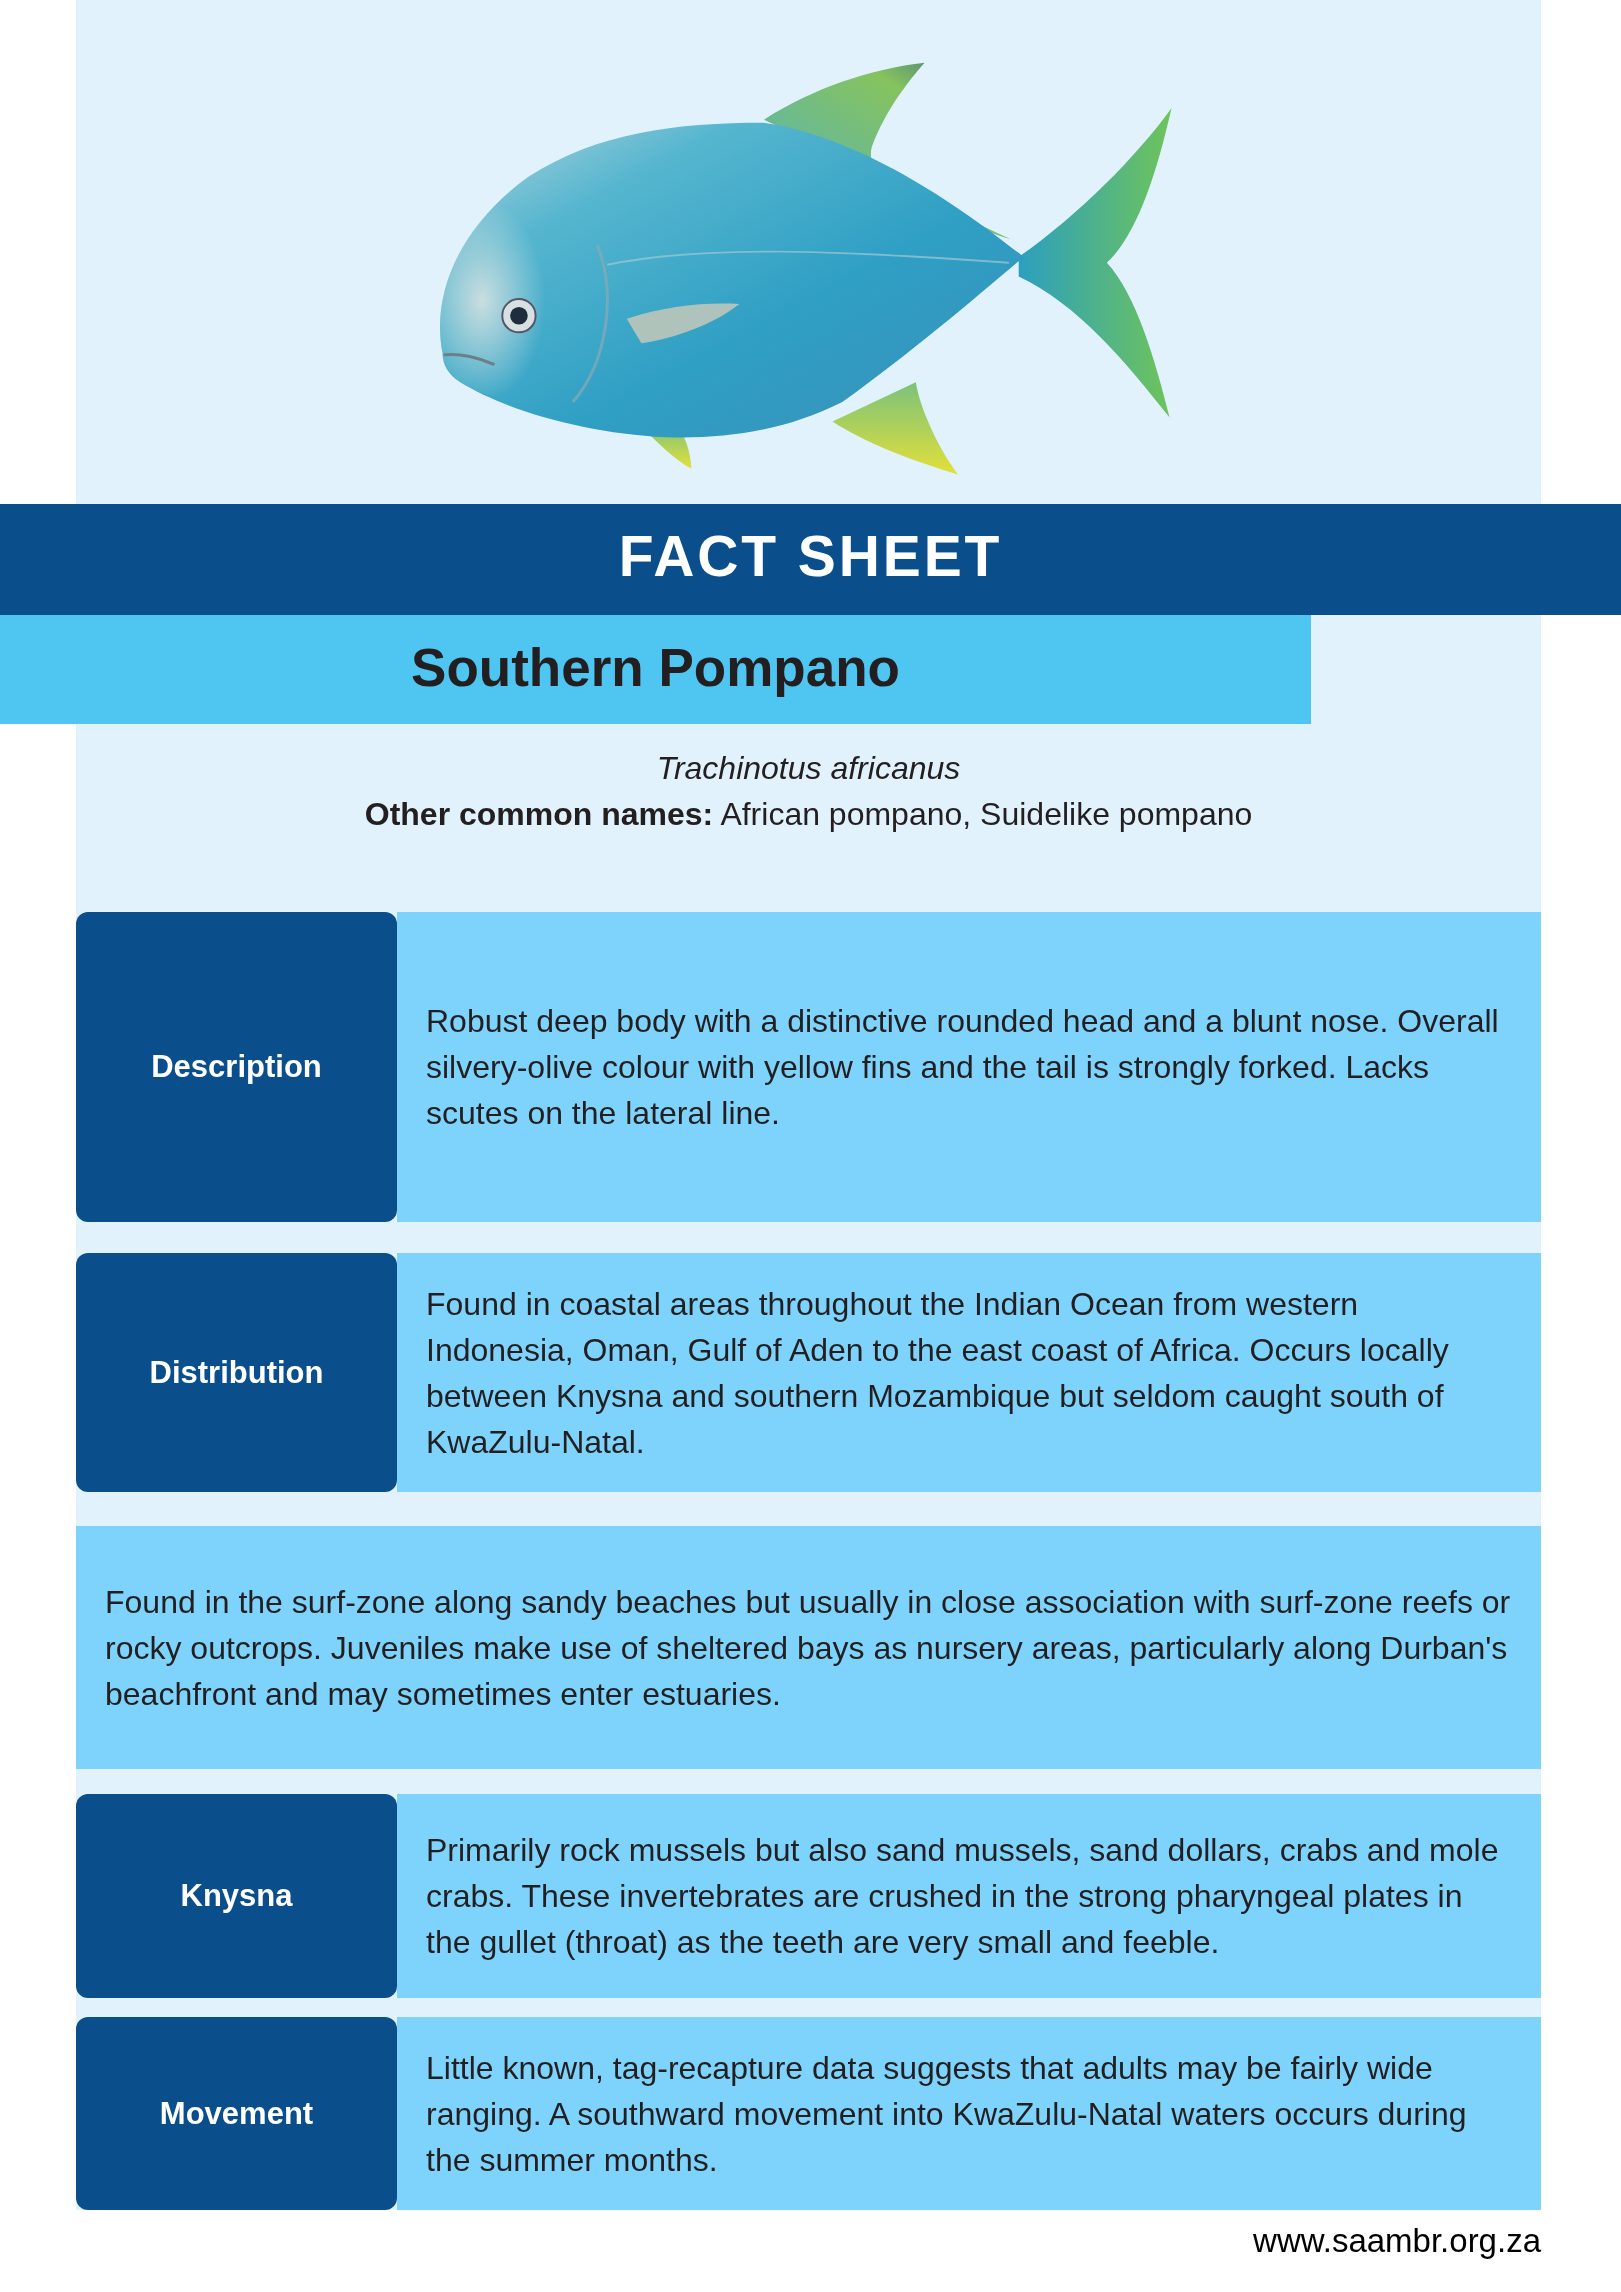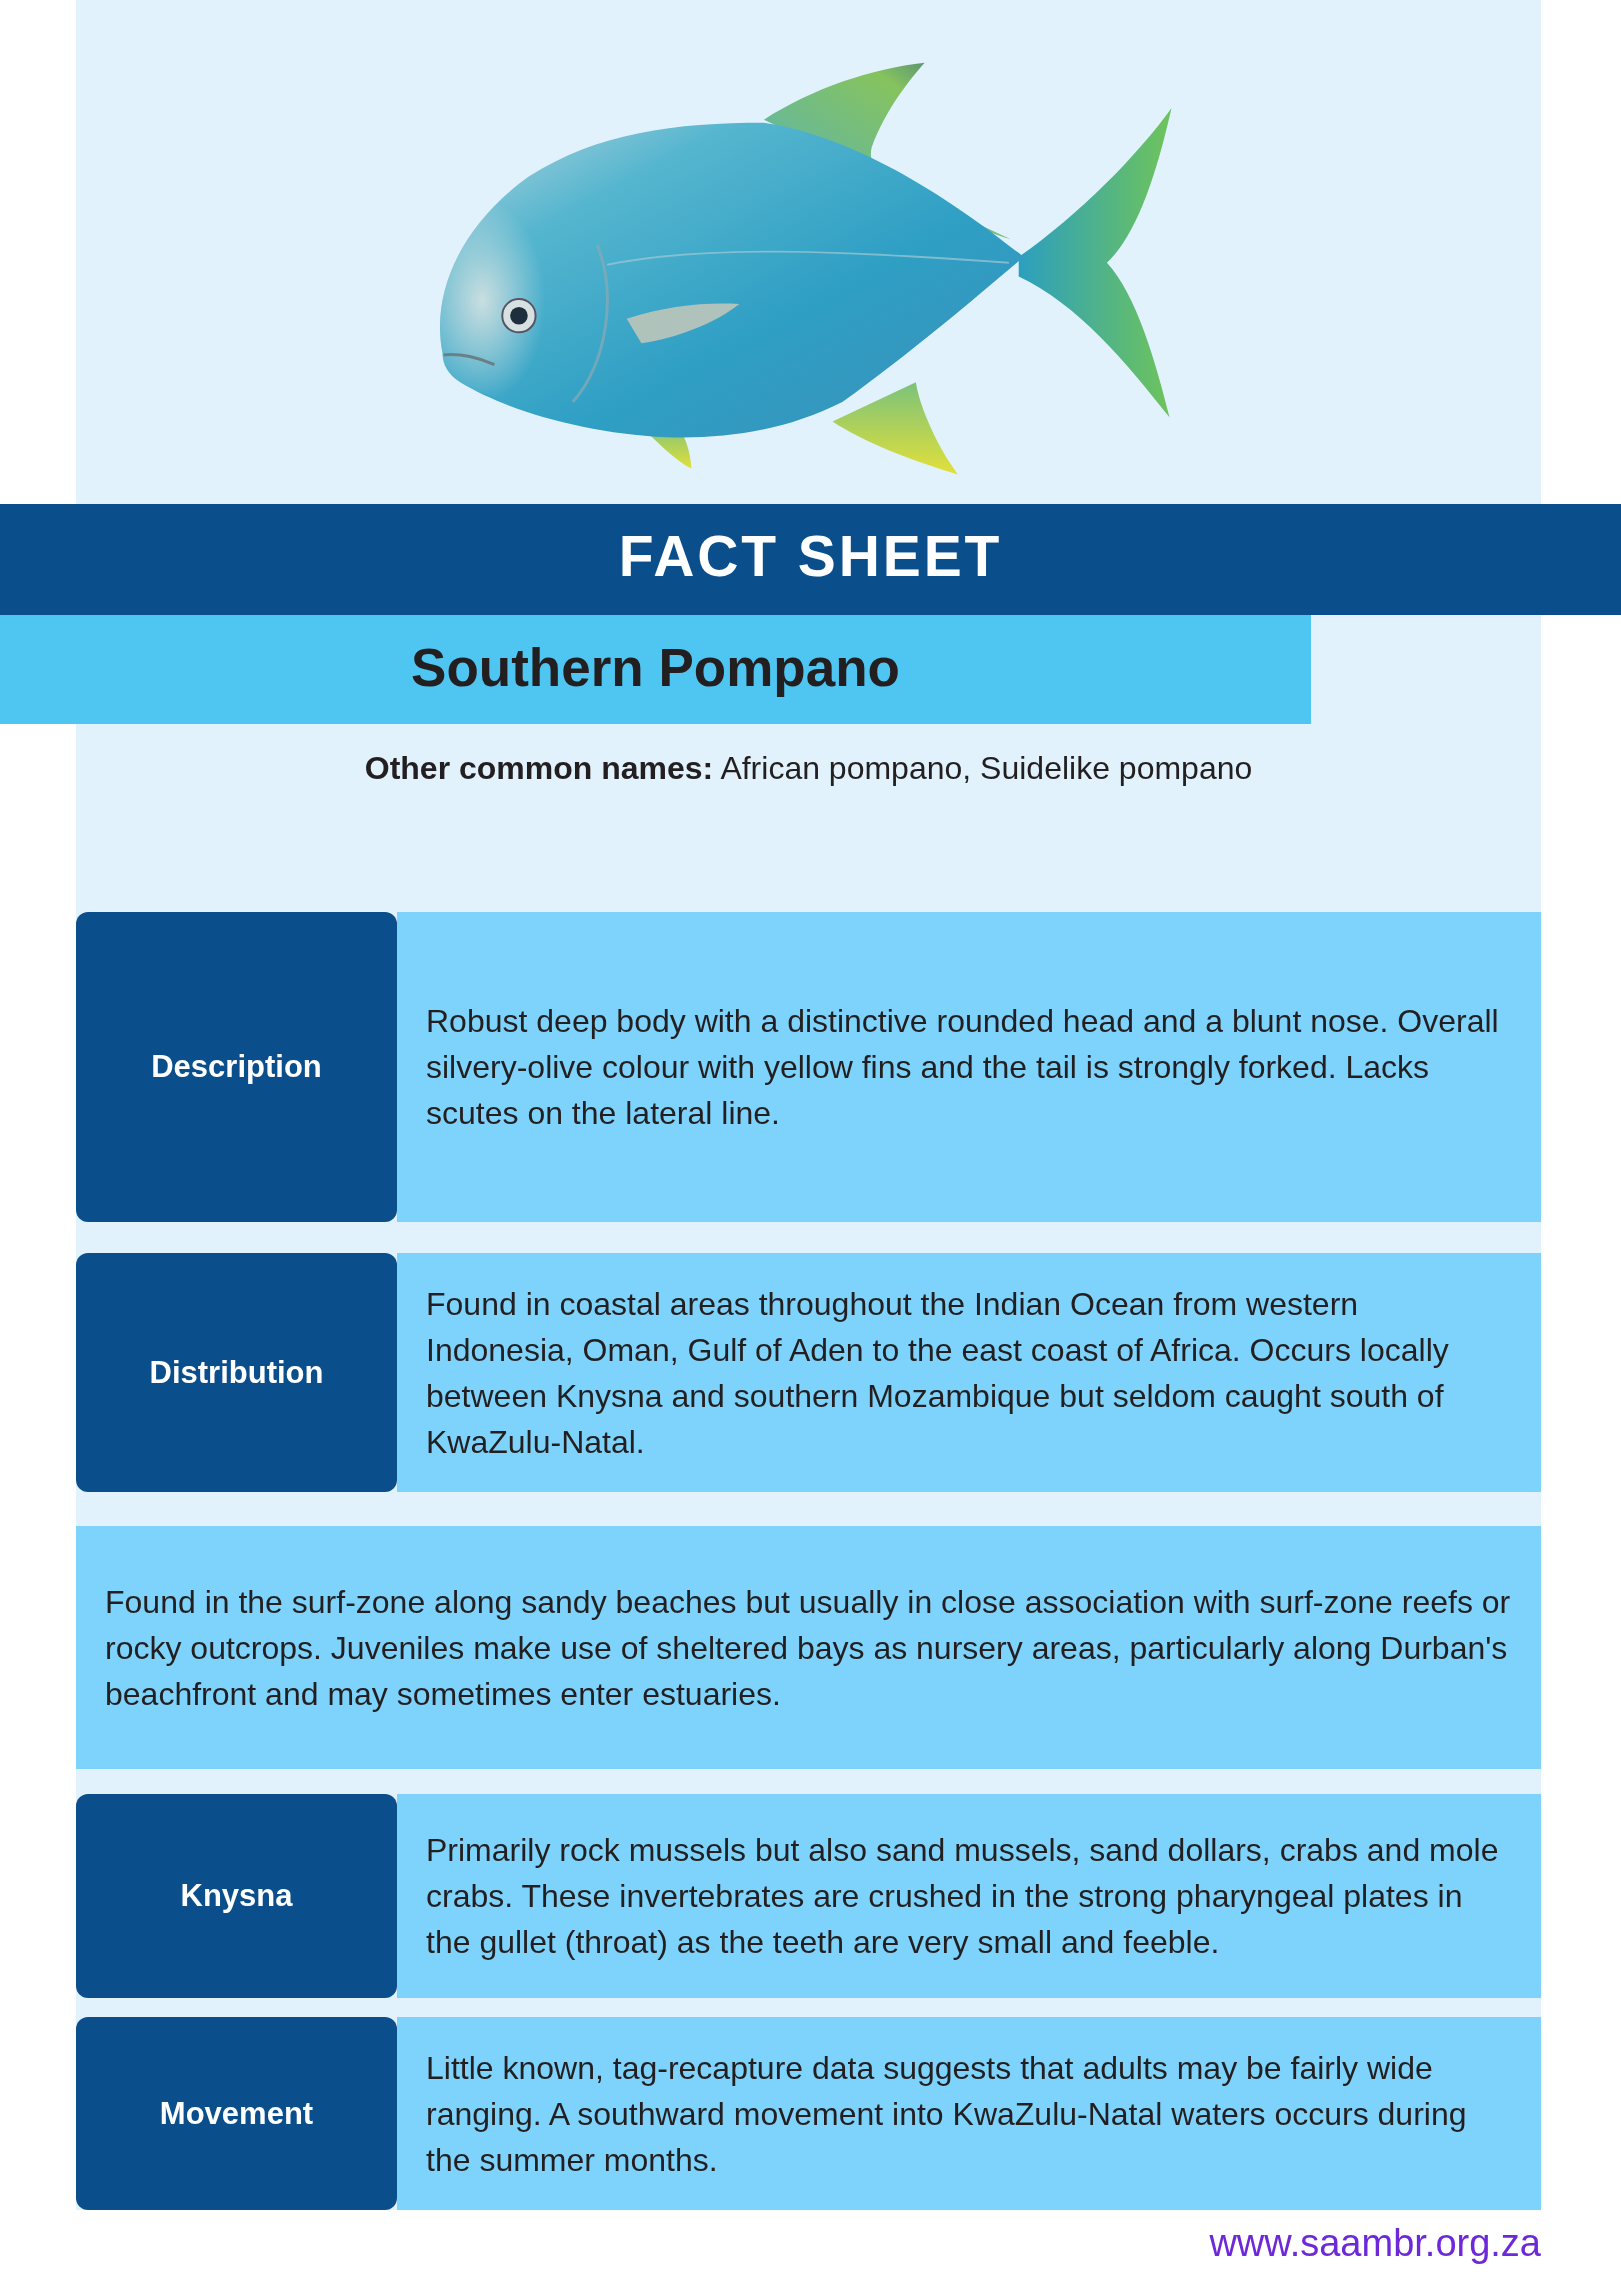--- a/index.html
+++ b/index.html
@@ -110,22 +110,22 @@
     line-height: 46px;
     padding: 0 27.4px 0 29px;
     display: flex;
     align-items: center;
   }
   .row .content p { margin: 0; }
   .footer {
     position: absolute;
     right: 80px;
     top: 2221px;
-    font-size: 38px;
-    color: #6d28d9;
+    font-size: 33px;
+    color: #000000;
     line-height: 1.2;
   }
 </style>
 </head>
 <body>
 
 <div class="panel"></div>
 
 <div class="hero">
   <svg width="1465" height="504" viewBox="78 0 1495 514">
@@ -181,20 +181,21 @@
 
 <div class="band-dark">
   <span class="title">FACT SHEET</span>
 </div>
 
 <div class="band-light">
   <span class="species">Southern Pompano</span>
 </div>
 
 <div class="meta">
+  <div class="sci">Trachinotus africanus</div>
   <div>
     <span class="k">Other common names:</span>
     <span>African pompano, Suidelike pompano</span>
   </div>
 </div>
 
 <div class="row" style="top:912px;height:310px;">
   <div class="label">Description</div>
   <div class="content">
     <p>Robust deep body with a distinctive rounded head and a blunt nose. Overall silvery-olive colour with yellow fins and the tail is strongly forked. Lacks scutes on the lateral line.</p>

